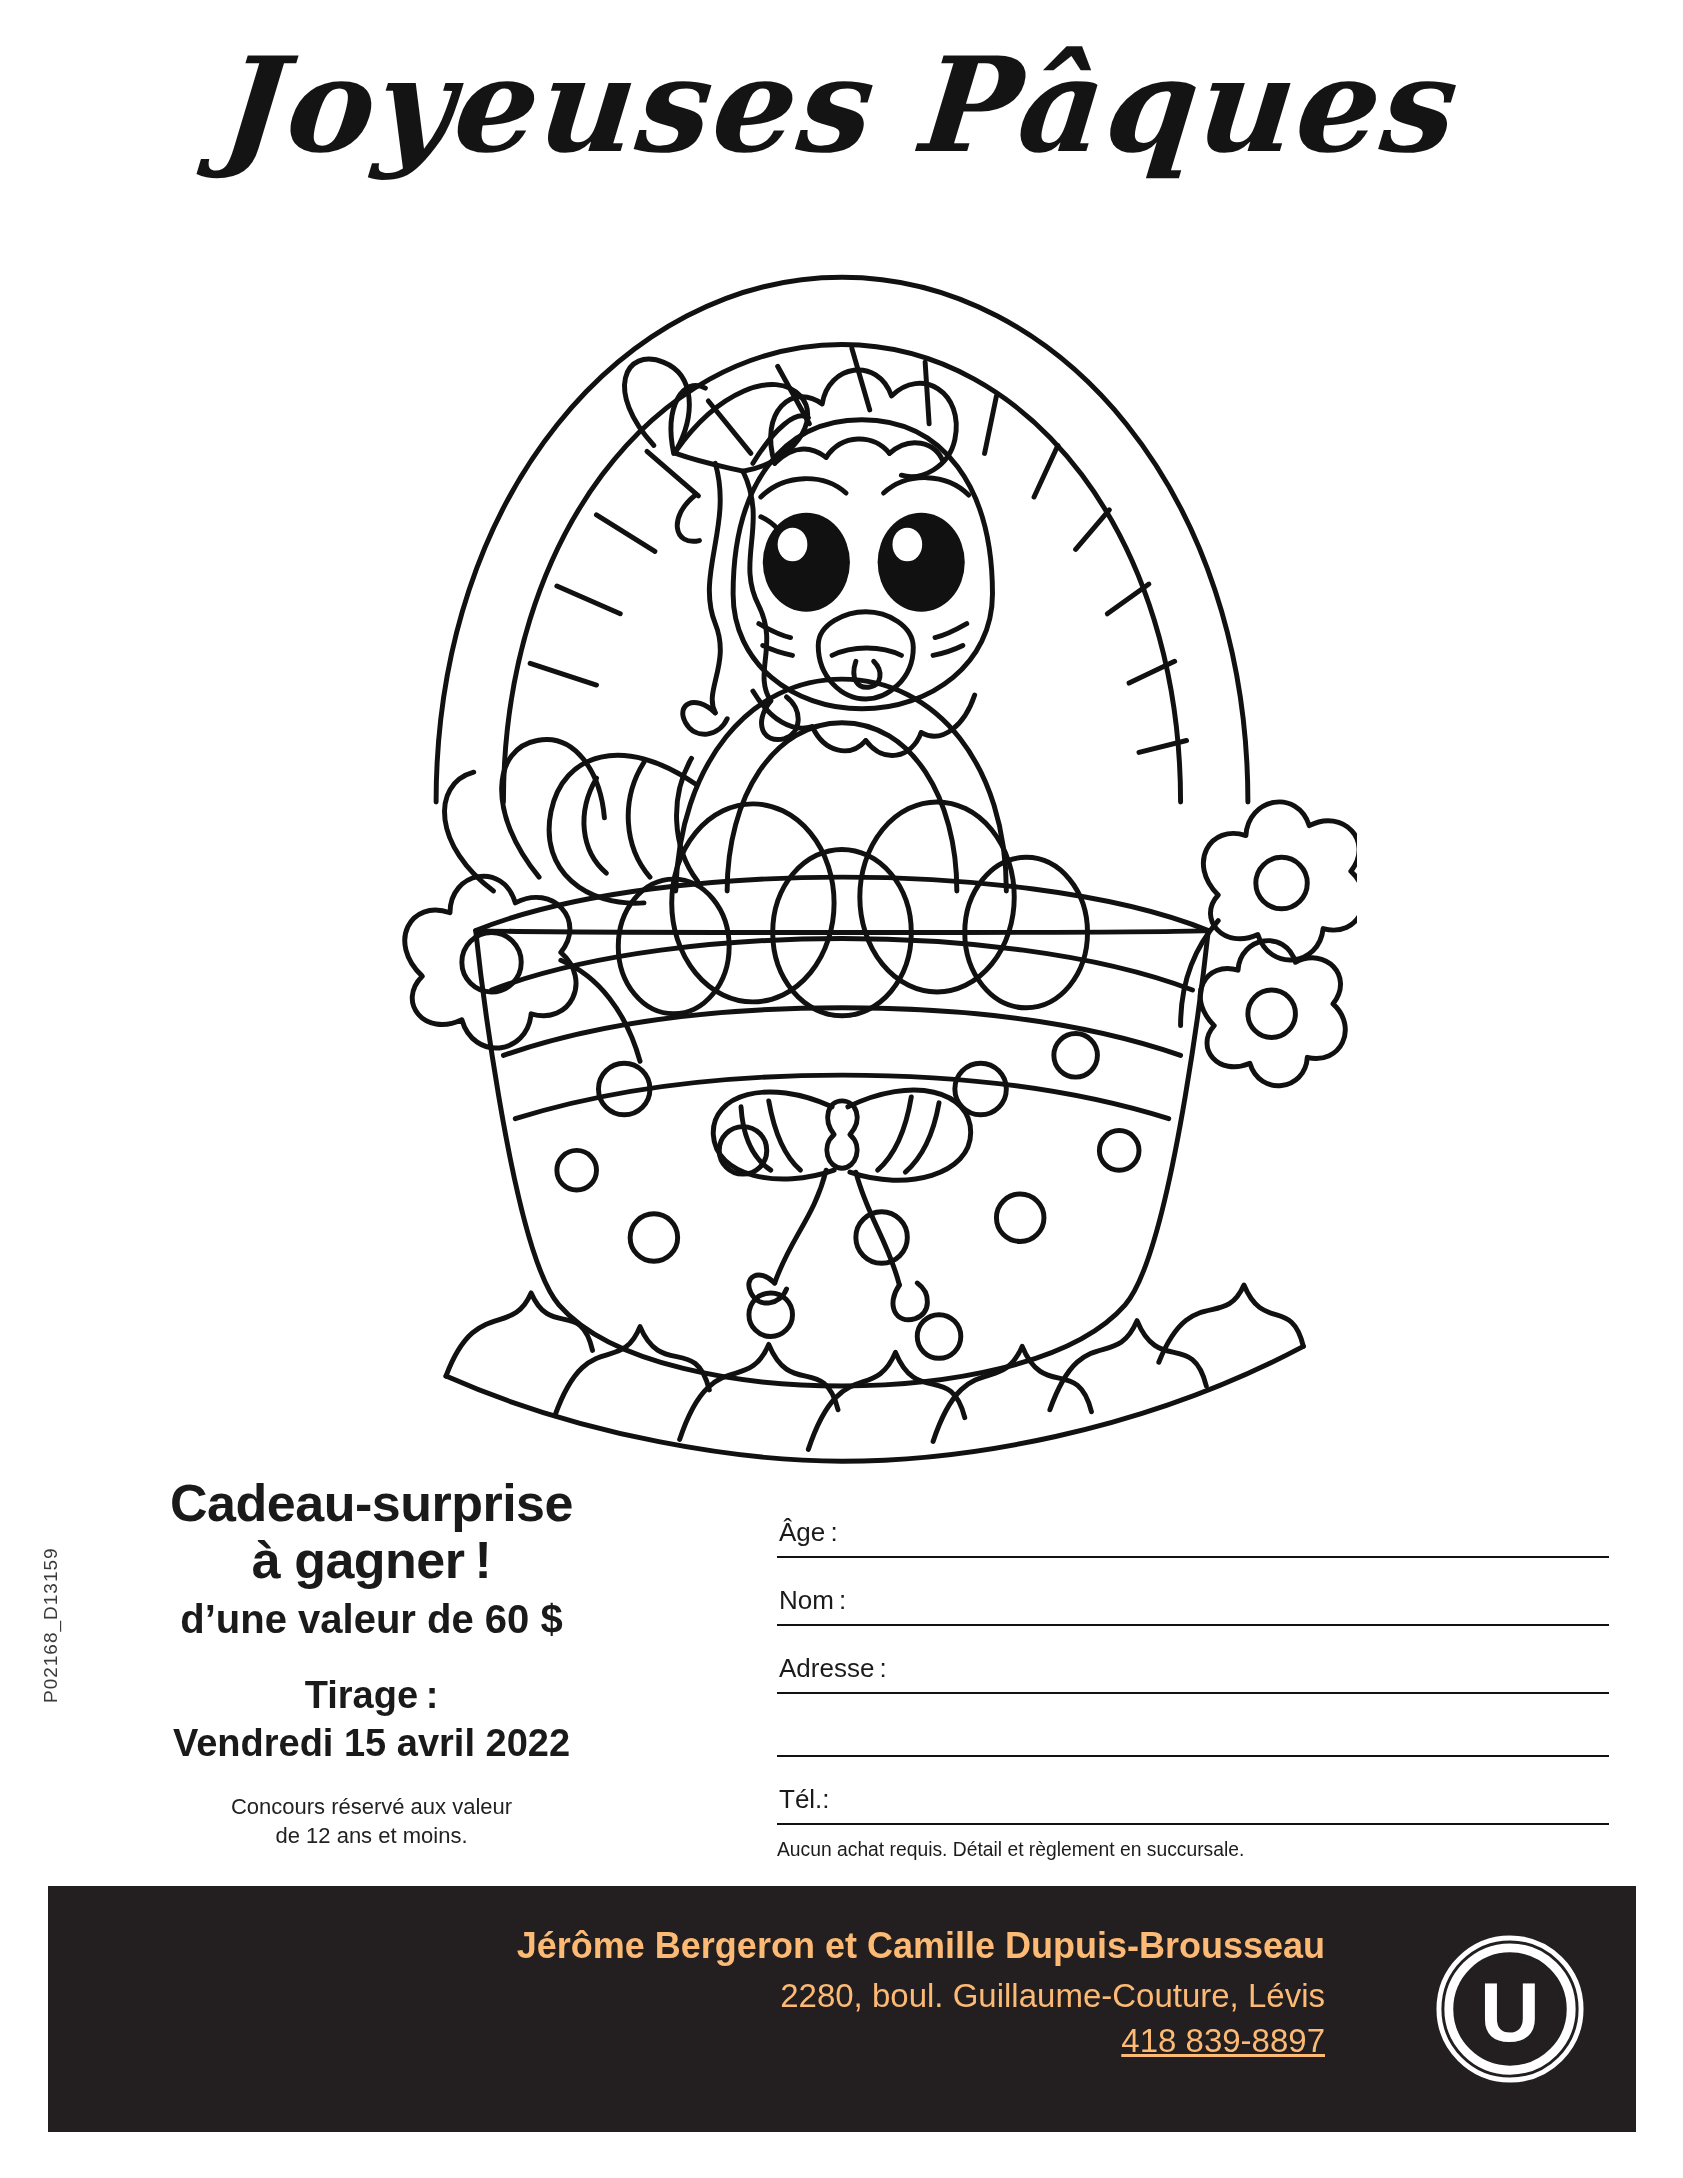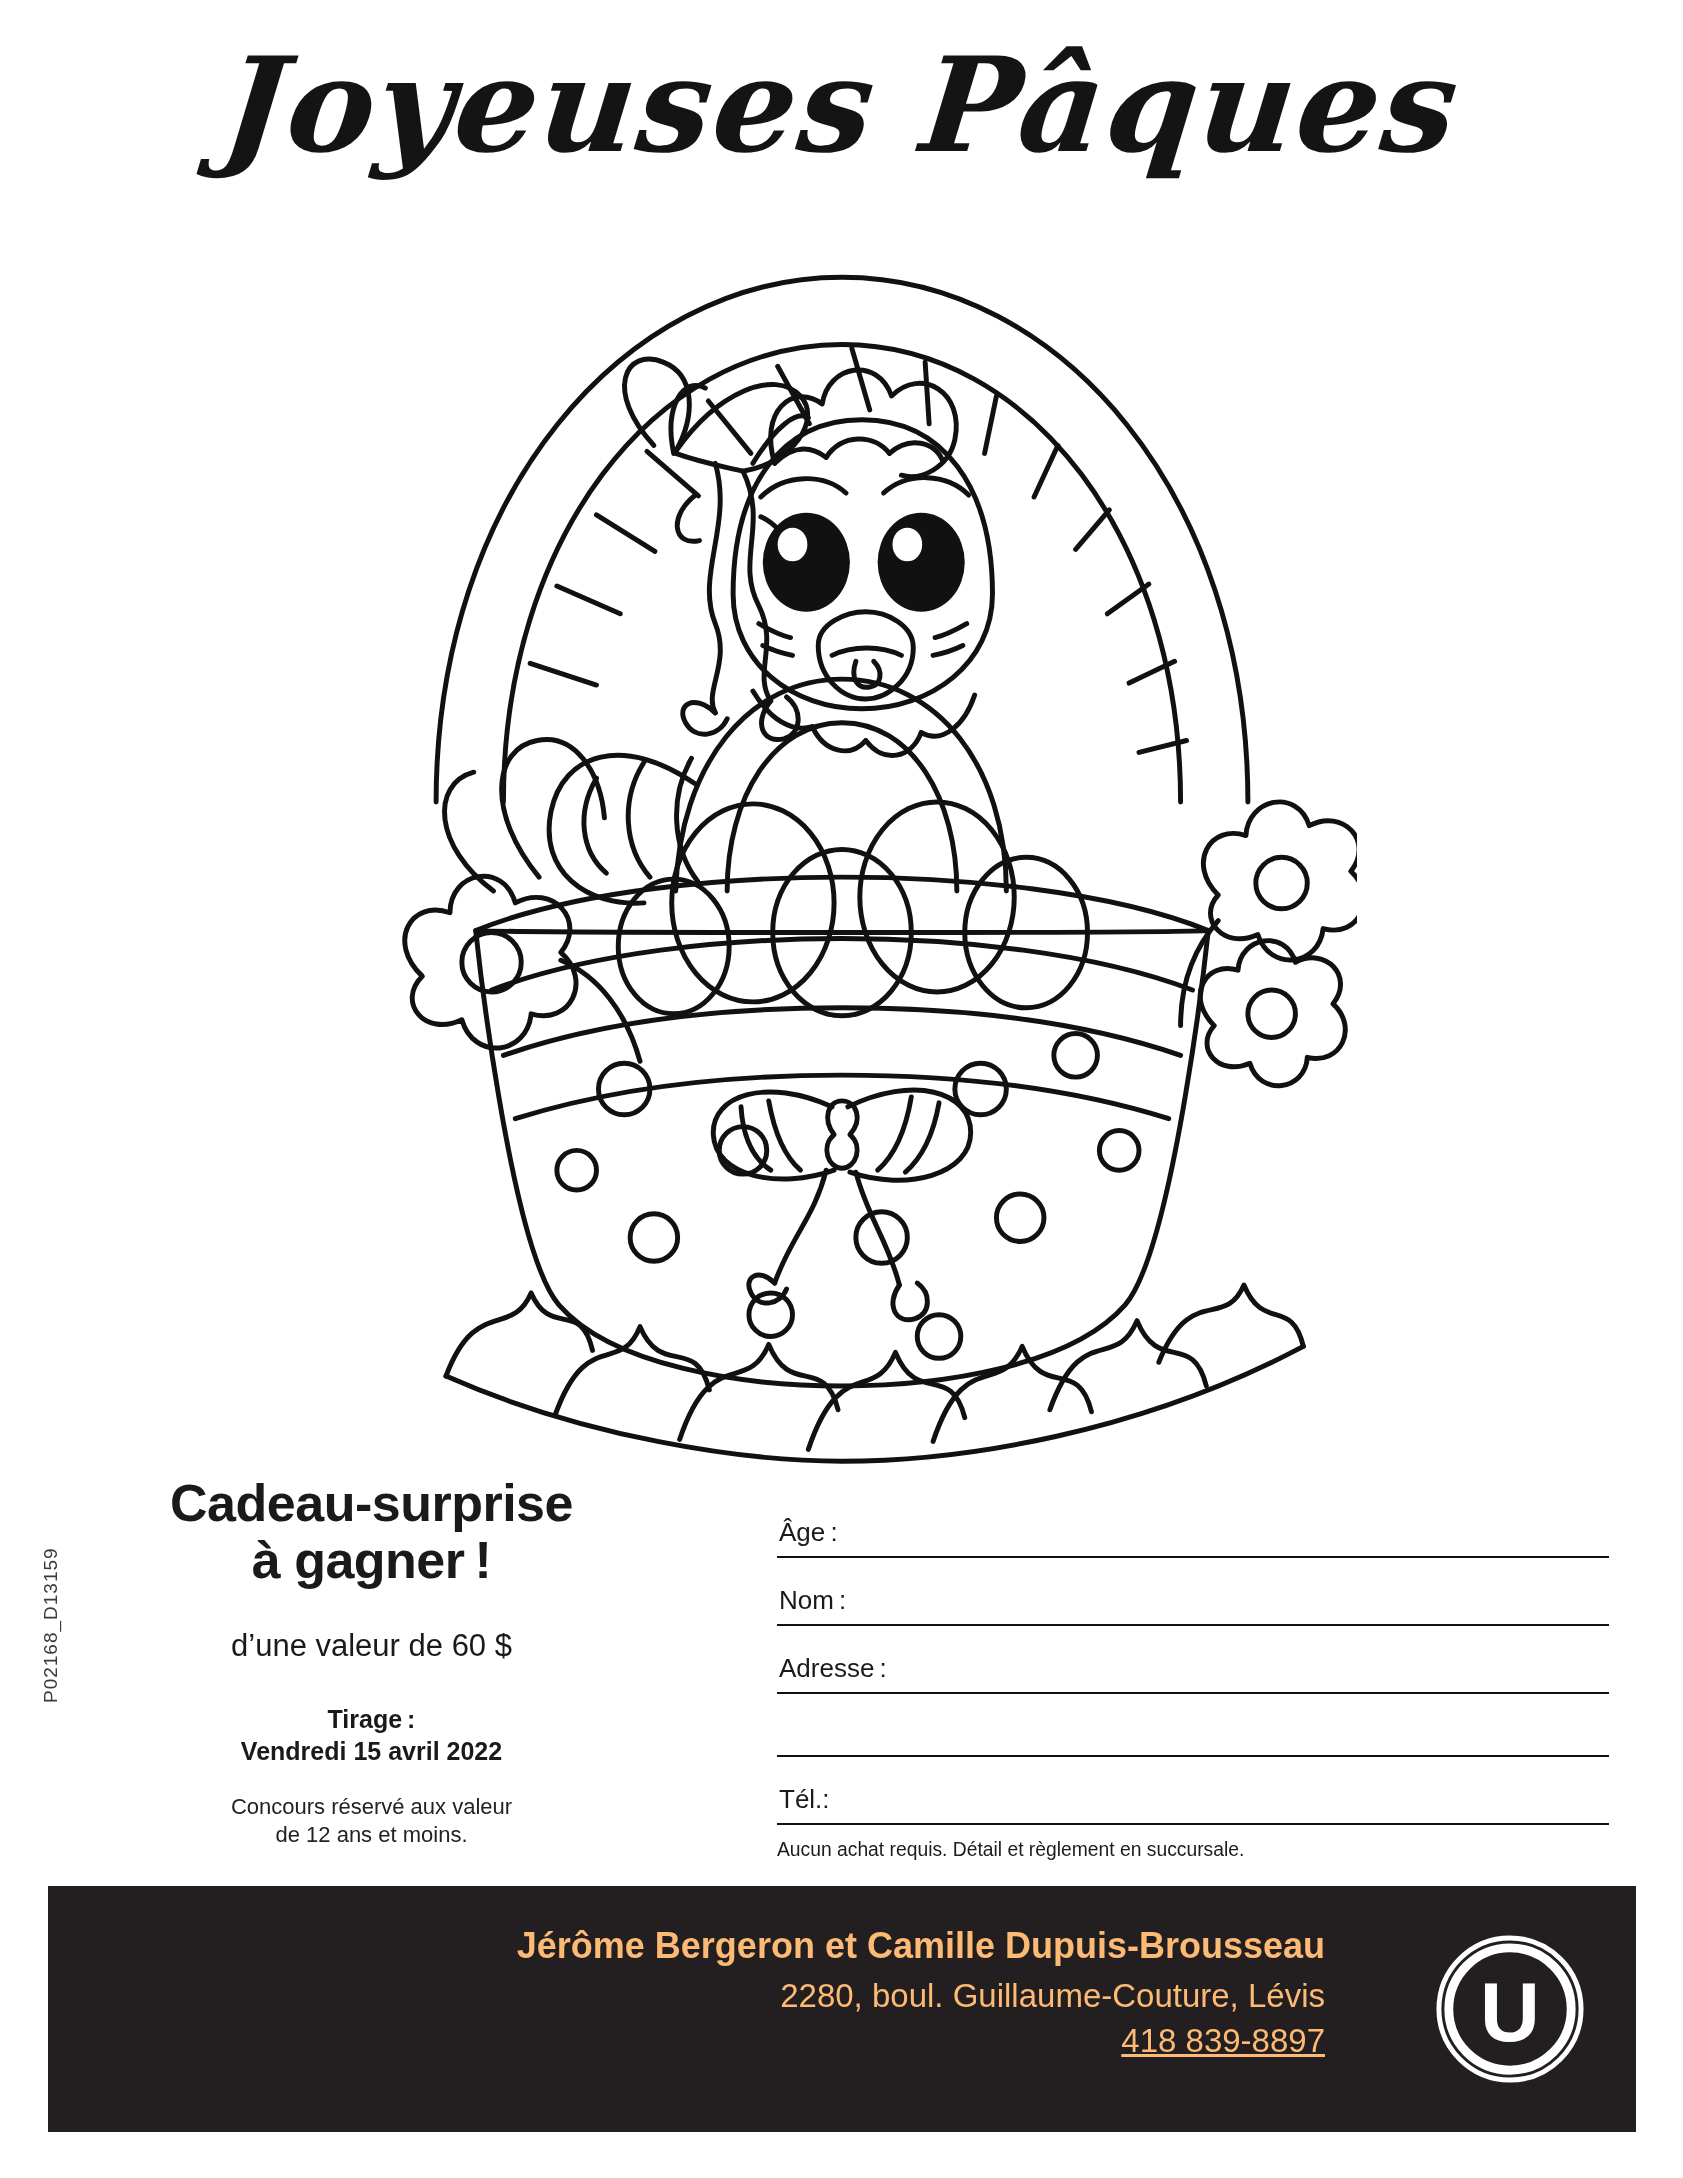--- a/index.html
+++ b/index.html
@@ -60,28 +60,28 @@
     text-align: center;
   }
   .headline {
     font-weight: 700;
     font-size: 52px;
     line-height: 1.1;
     letter-spacing: -0.5px;
   }
   .headline .l2 { display: block; }
   .value {
-    margin-top: 39px;
-    font-weight: 400;
-    font-size: 31px;
+    margin-top: 8px;
+    font-weight: 700;
+    font-size: 40px;
   }
   .draw {
-    margin-top: 40px;
-    font-weight: 700;
-    font-size: 25px;
+    margin-top: 30px;
+    font-weight: 700;
+    font-size: 38px;
     line-height: 1.25;
   }
   .draw .d2 { display: block; }
   .smallprint {
     margin-top: 26px;
     font-size: 22px;
     line-height: 1.3;
     color: #222;
   }
   .smallprint .sp2 { display: block; }

